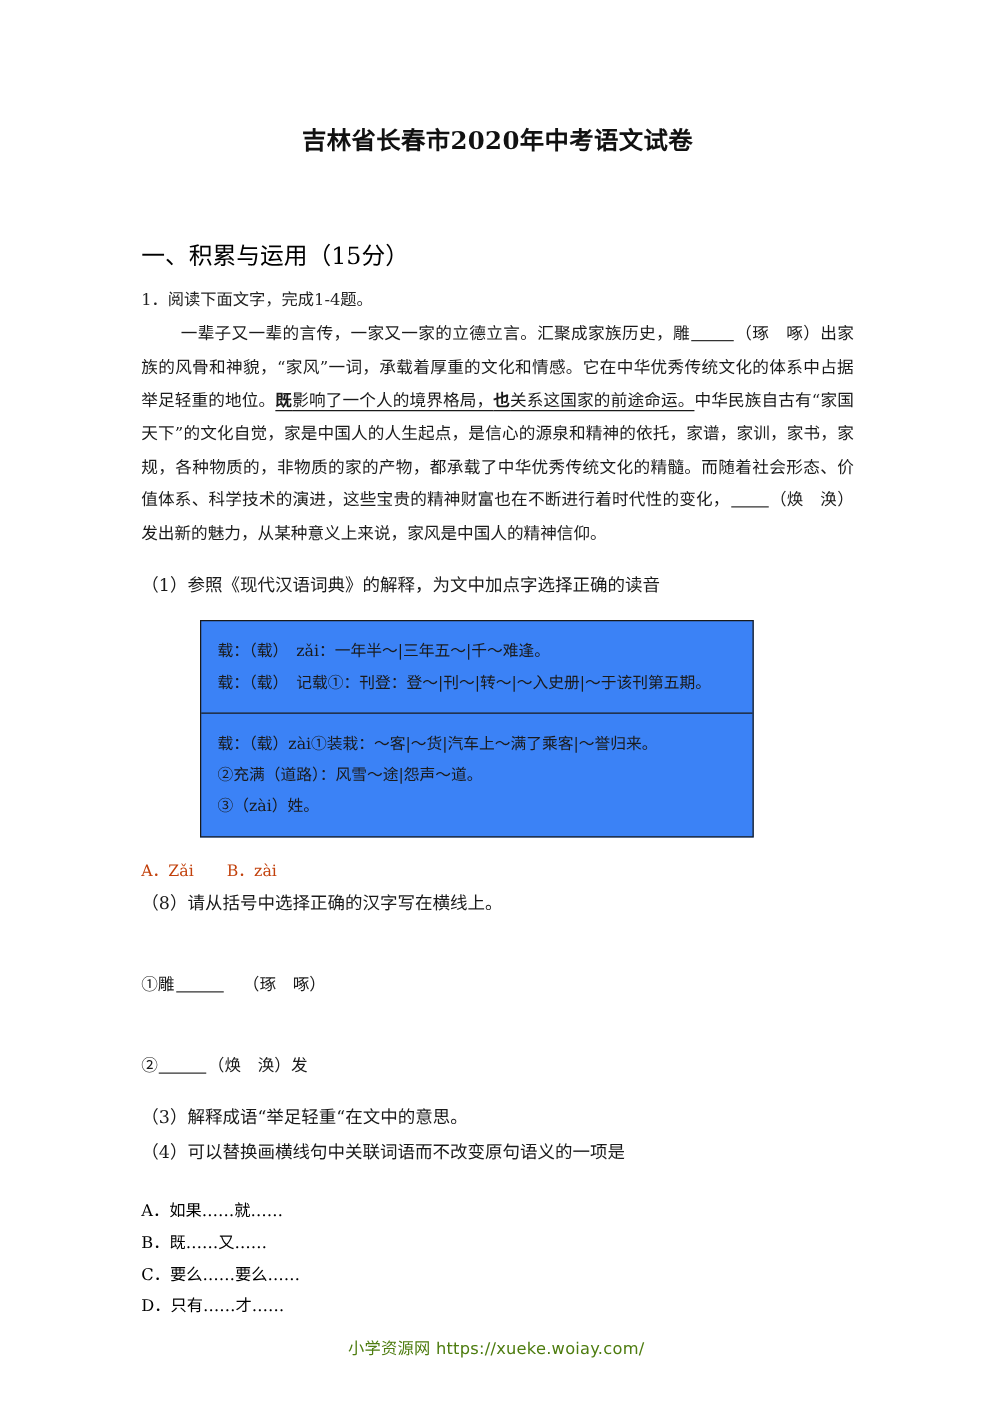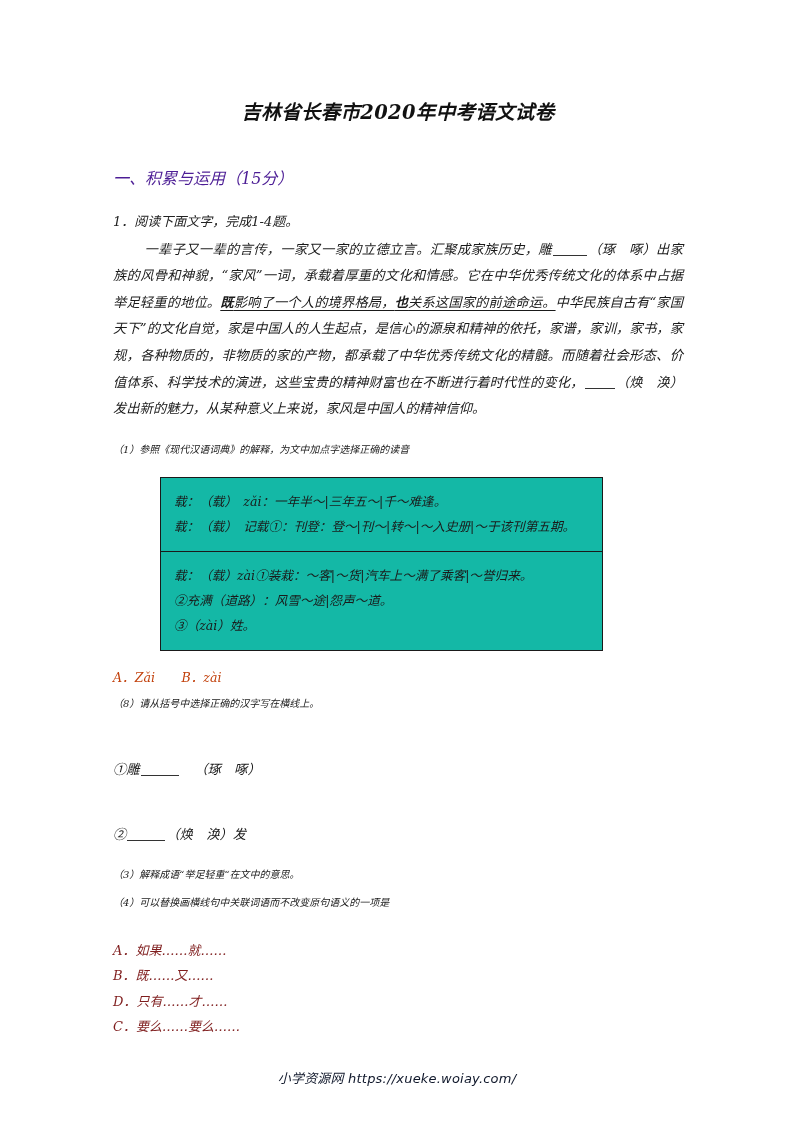--- a/index.html
+++ b/index.html
@@ -17,21 +17,20 @@
     overflow: hidden;
   }
   .page {
     position: absolute;
     left: 0;
     top: 0;
     width: 794px;
     height: 1122px;
     box-sizing: border-box;
     padding: 15px;
-    font-style: italic;
   }
   .content {
     position: absolute;
     left: 113px;
     top: 0;
     width: 570px;
   }
 
   
   .doc-title {
@@ -40,30 +39,30 @@
     font-weight: bold;
     letter-spacing: 0.3px;
     margin: 0;
     padding-top: 99px;
     line-height: 1.4;
     color: #111;
   }
 
   
   .section-heading {
-    font-size: 16px;
-    margin-top: 40px;
+    font-size: 19px;
+    margin-top: 64px;
     line-height: 1.6;
-    color: #4c1d95;
+    color: #000000;
   }
 
   
   .q-stem {
     font-size: 13px;
-    margin-top: 20px;
+    margin-top: 10px;
     line-height: 1.6;
     color: #222;
   }
 
   
   .passage {
     font-size: 13.3px;
     line-height: 26.6px;
     text-align: justify;
     text-justify: inter-ideograph;
@@ -83,34 +82,34 @@
     width: 30px;
   }
   .u-clause {
     text-decoration: underline;
     text-underline-offset: 3px;
   }
   .b-conj { font-weight: bold; }
 
   
   .subq {
-    font-size: 10px;
+    font-size: 14px;
     line-height: 26px;
     margin-top: 14px;
     color: #1a1a1a;
   }
   .subq.tight { margin-top: 2px; }
 
   
   .dict-box {
     margin: 14px 0 0 47px;
     width: 443px;
     border: 1.3px solid #1a1a1a;
     box-sizing: border-box;
-    background: #14b8a6;
+    background: #3b82f6;
   }
   .dict-cell {
     padding: 11px 13px 12px 13px;
     box-sizing: border-box;
   }
   .dict-cell + .dict-cell {
     border-top: 1.3px solid #1a1a1a;
   }
   .dict-line {
     font-size: 12.6px;
@@ -127,42 +126,42 @@
     color: #c2410c;
   }
   .opt-inline .gap { display: inline-block; width: 2.1em; }
 
   .opt-list {
     margin-top: 22px;
   }
   .opt-row {
     font-size: 13px;
     line-height: 25.5px;
-    color: #7f1d1d;
+    color: #000000;
   }
 
   .fill-row {
     font-size: 13.3px;
     line-height: 25.5px;
     color: #1a1a1a;
     margin-top: 40px;
   }
   .fill-row .blank-line { width: 38px; }
   .paren-gap { display: inline-block; width: 1.1em; }
 
   
   .watermark {
     position: absolute;
     left: 0;
     top: 1068px;
     width: 794px;
     text-align: center;
     font-family: "DejaVu Sans", "Liberation Sans", sans-serif;
     font-size: 13px;
-    color: #0f172a;
+    color: #4d7c0f;
     letter-spacing: 0.2px;
     white-space: nowrap;
   }
 </style>
 </head>
 <body>
 
 <div class="page">
   <div class="content">
 
@@ -204,20 +203,20 @@
       <span>②</span><span class="blank-line"></span><span>（焕　涣）发</span>
     </div>
 
     <div class="subq">（3）解释成语“举足轻重“在文中的意思。</div>
 
     <div class="subq tight">（4）可以替换画横线句中关联词语而不改变原句语义的一项是</div>
 
     <div class="opt-list">
       <div class="opt-row">A．如果……就……</div>
       <div class="opt-row">B．既……又……</div>
+      <div class="opt-row">C．要么……要么……</div>
       <div class="opt-row">D．只有……才……</div>
-      <div class="opt-row">C．要么……要么……</div>
     </div>
 
   </div>
 
   <div class="watermark">小学资源网 https://xueke.woiay.com/</div>
 </div>
 
 </body></html>

